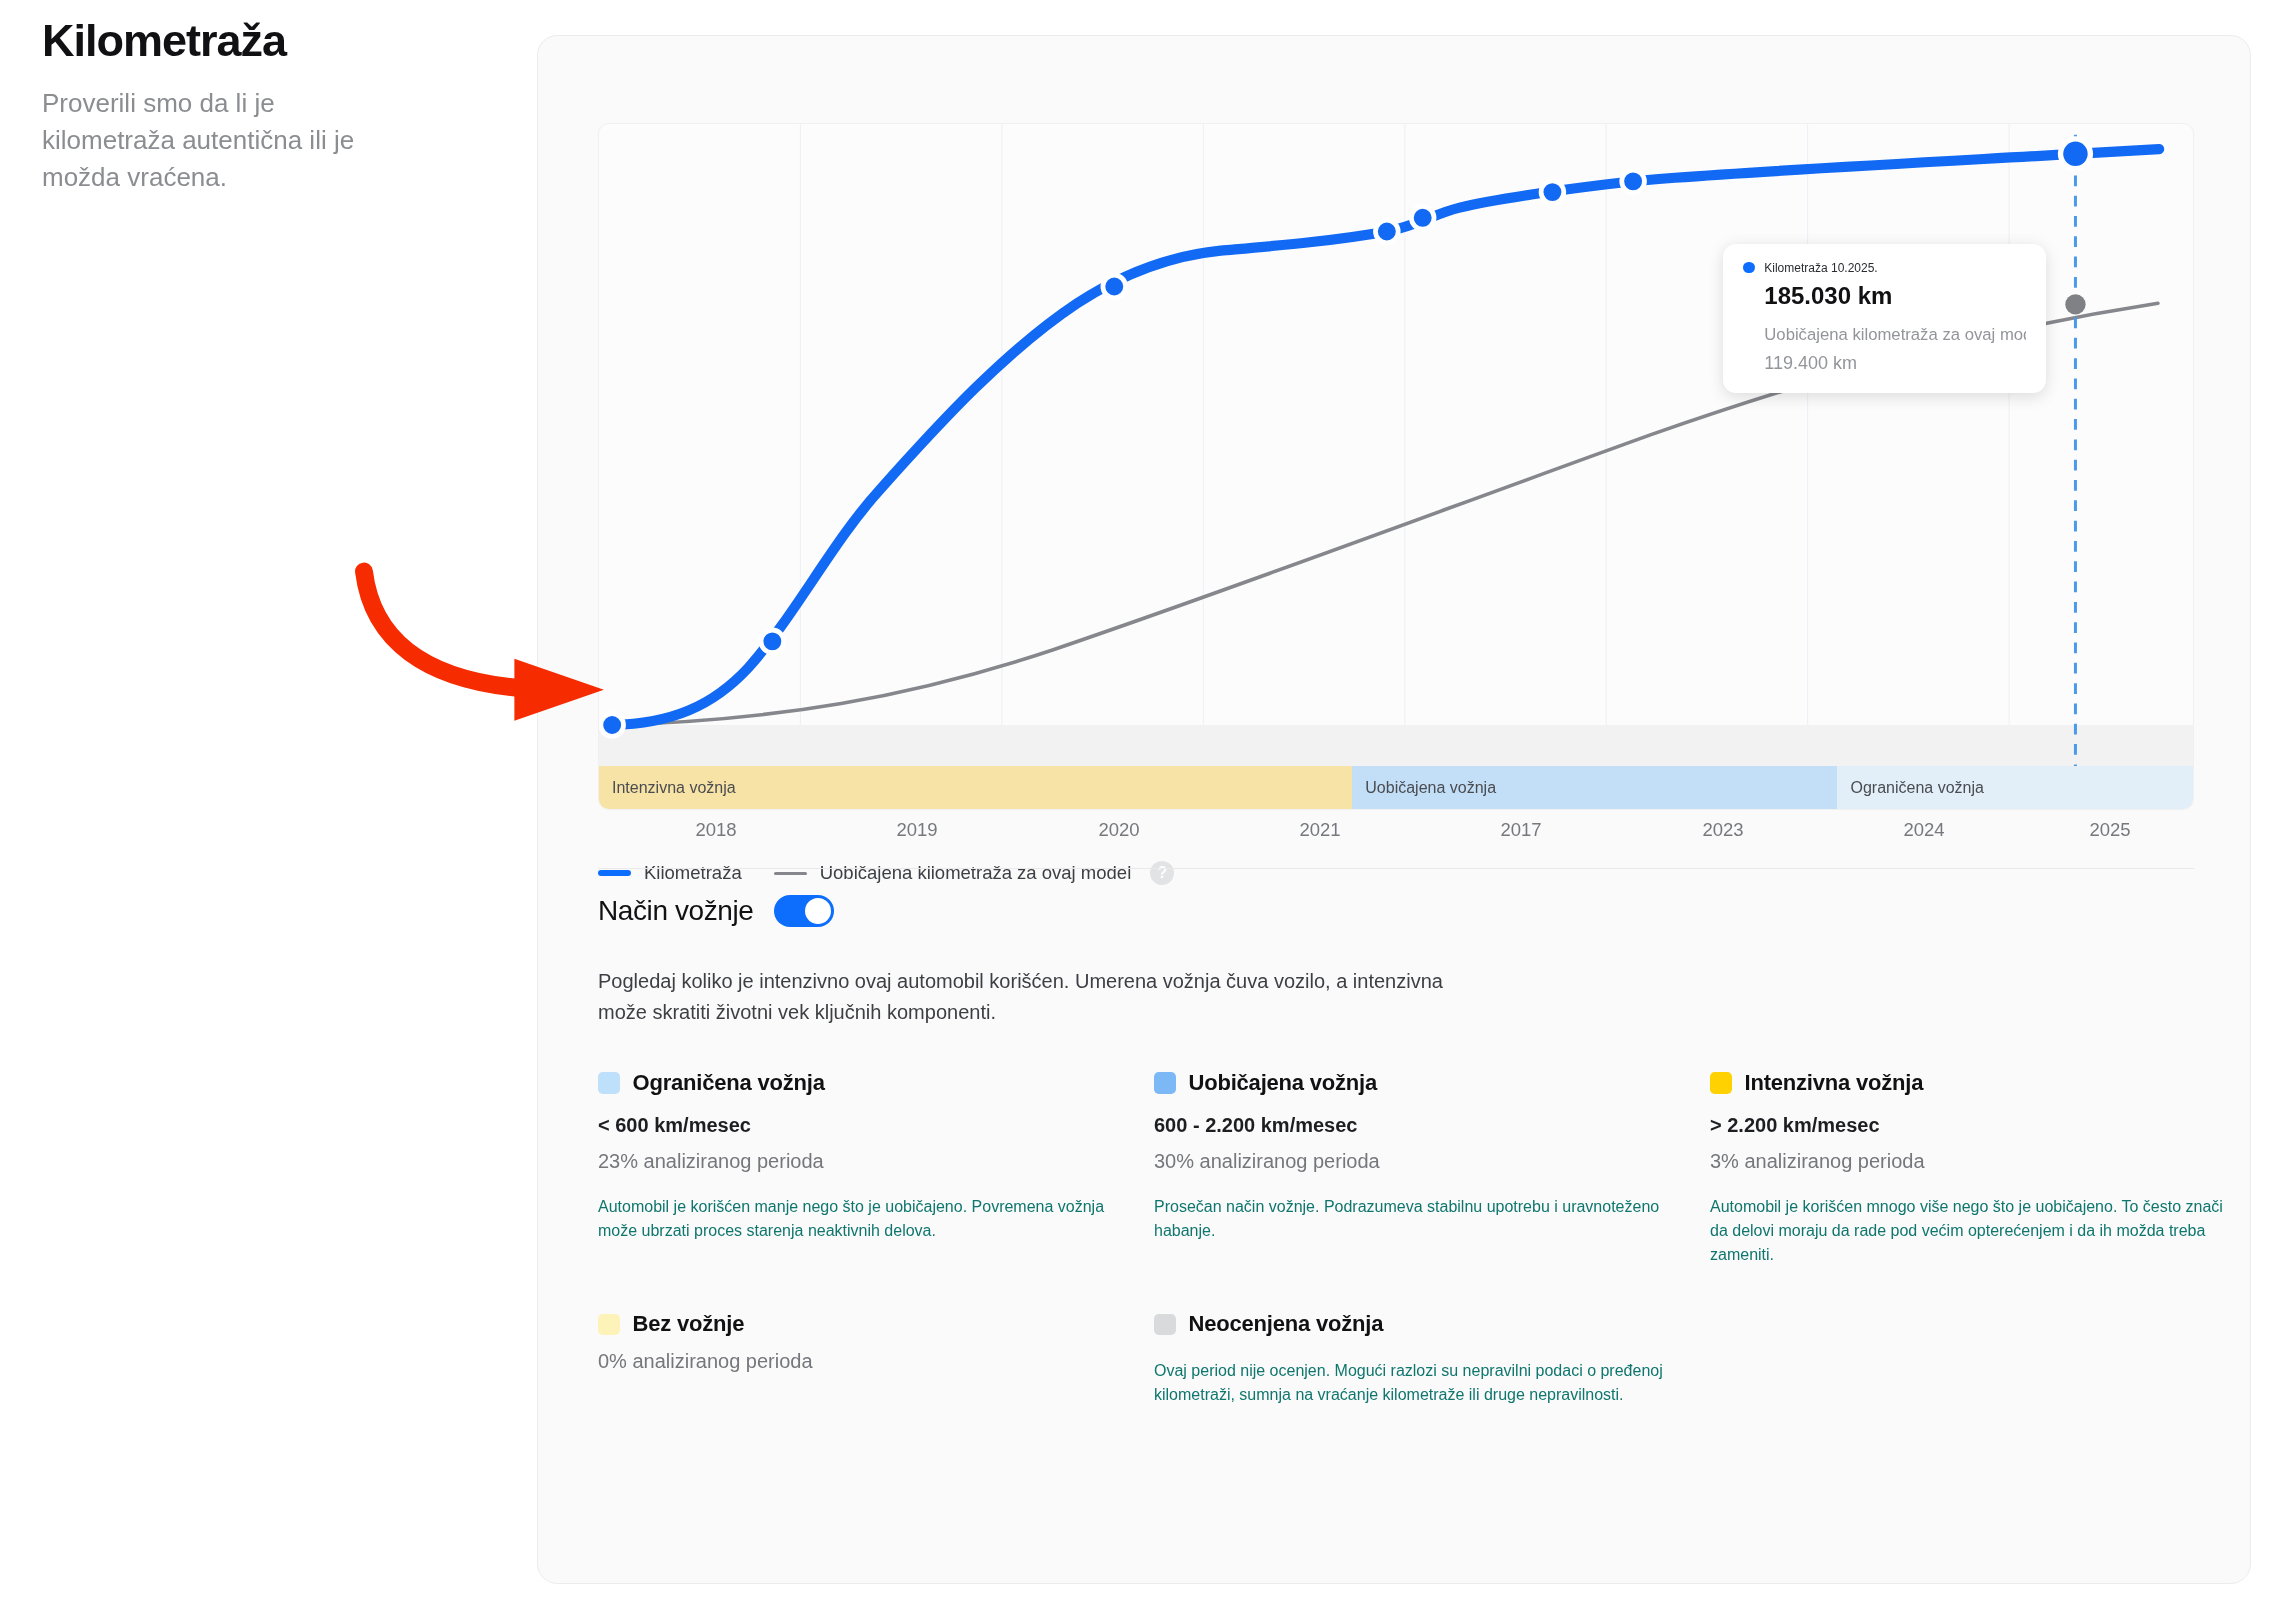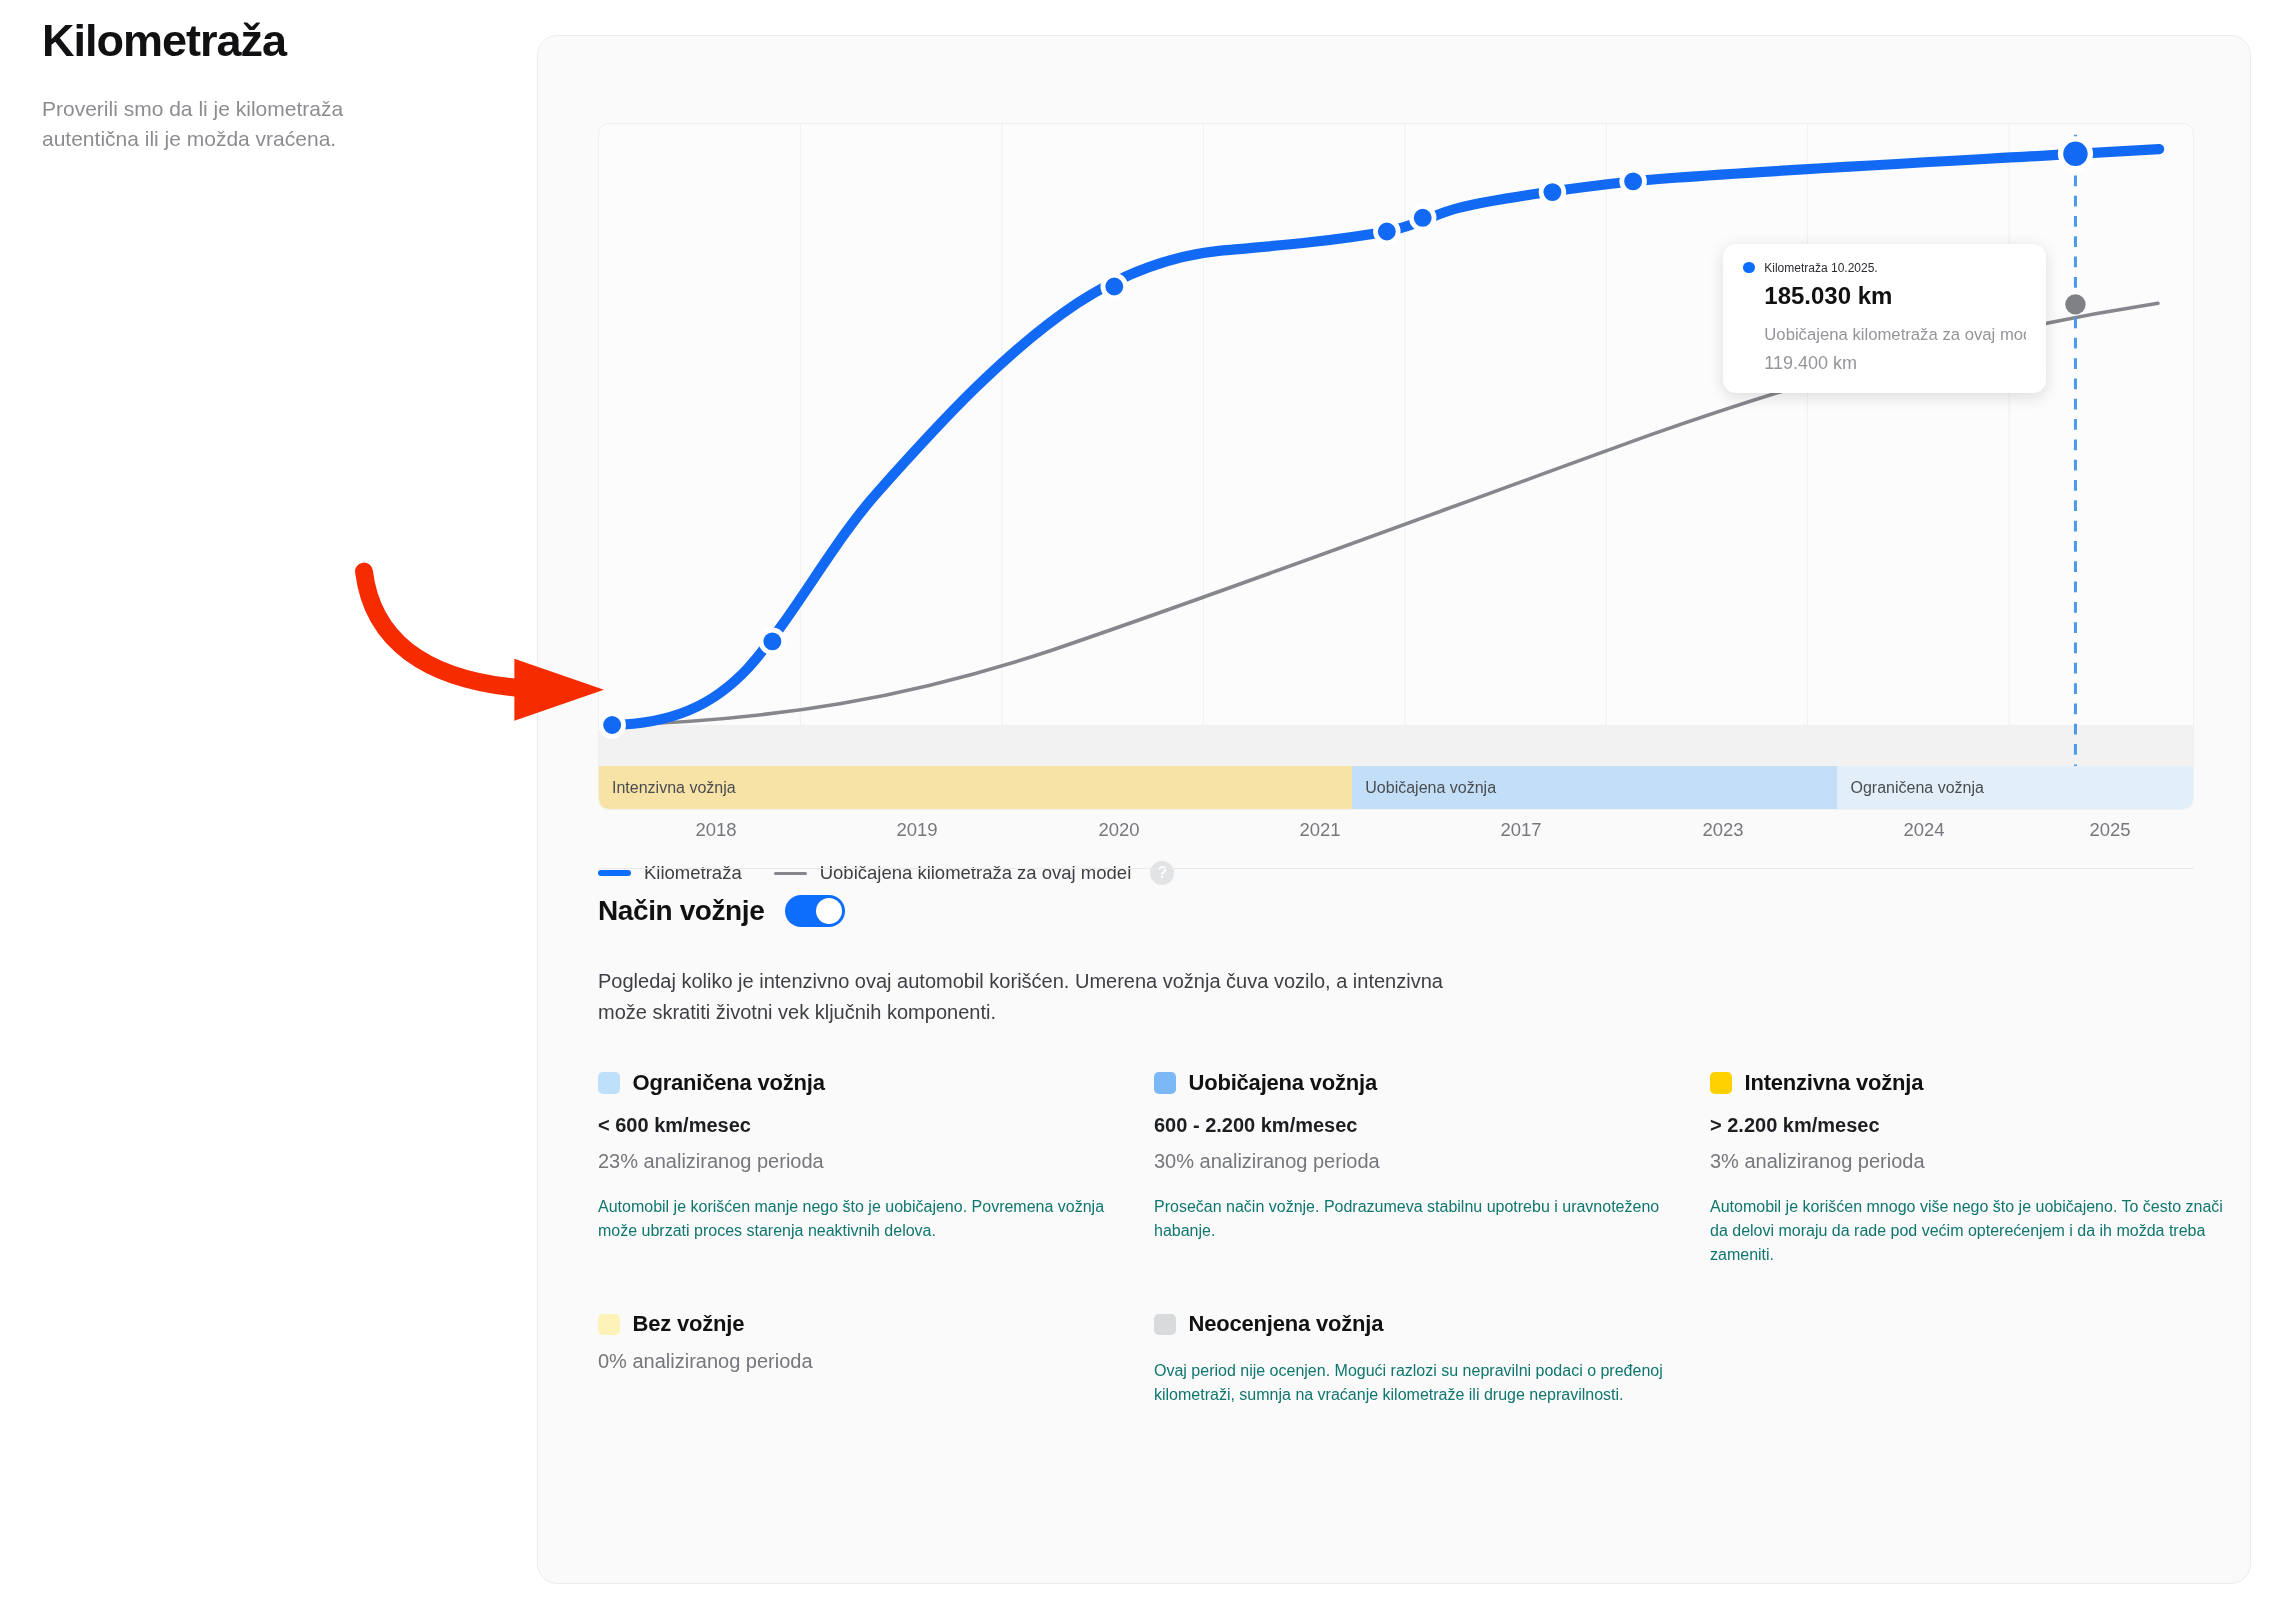--- a/index.html
+++ b/index.html
@@ -11,21 +11,21 @@
   }
   .page { position: relative; width: 2295px; height: 1601px; overflow: hidden; }
 
   
   .left-col { position: absolute; left: 42px; top: 18px; width: 442px; }
   .page-title {
     font-size: 45px; font-weight: 700; color: #111113;
     letter-spacing: -1px; line-height: 1.0;
   }
   .page-sub {
-    margin-top: 31px; font-size: 21px; line-height: 1.42;
+    margin-top: 22px; font-size: 26px; line-height: 1.42;
     color: #8b8d91; max-width: 371px;
   }
 
   
   .card {
     position: absolute; left: 537px; top: 35px;
     width: 1714px; height: 1549px;
     background: #fafafa;
     border: 0.6px solid #ececec;
     border-radius: 20.3px;
@@ -91,21 +91,21 @@
   .tt-sub2 { margin-top: 7.2px; margin-left: 21px; font-size: 18px; color: #93959a; }
 
   
   .divider {
     position: absolute; left: 60px; top: 832px; width: 1596px; height: 0.6px;
     background: #e9e9ea;
   }
 
   
   .nv-head { position: absolute; left: 60px; top: 859px; display: flex; align-items: center; gap: 20.3px; }
-  .nv-title { font-size: 28px; font-weight: 700; color: #111113; letter-spacing: -0.4px; }
+  .nv-title { font-size: 28px; font-weight: 400; color: #111113; letter-spacing: -0.4px; }
   .toggle {
     width: 60px; height: 32px; border-radius: 16px; background: #0d6efd;
     position: relative; flex: none;
   }
   .toggle .knob {
     position: absolute; right: 3px; top: 3px; width: 26px; height: 26px;
     border-radius: 50%; background: #ffffff;
   }
   .nv-desc {
     position: absolute; left: 60px; top: 930px; width: 867px;

